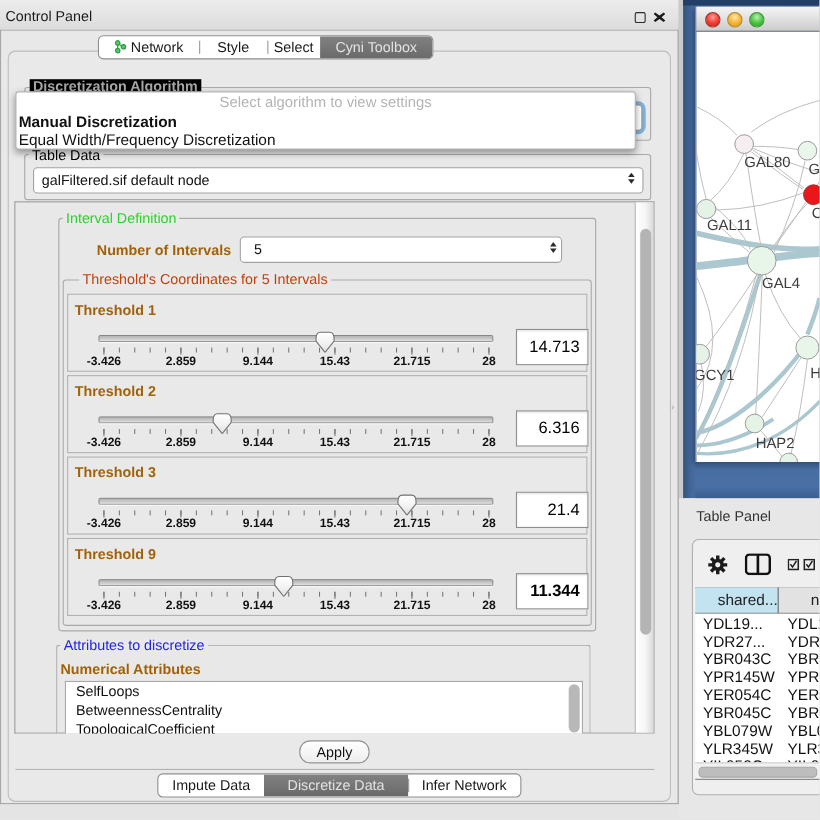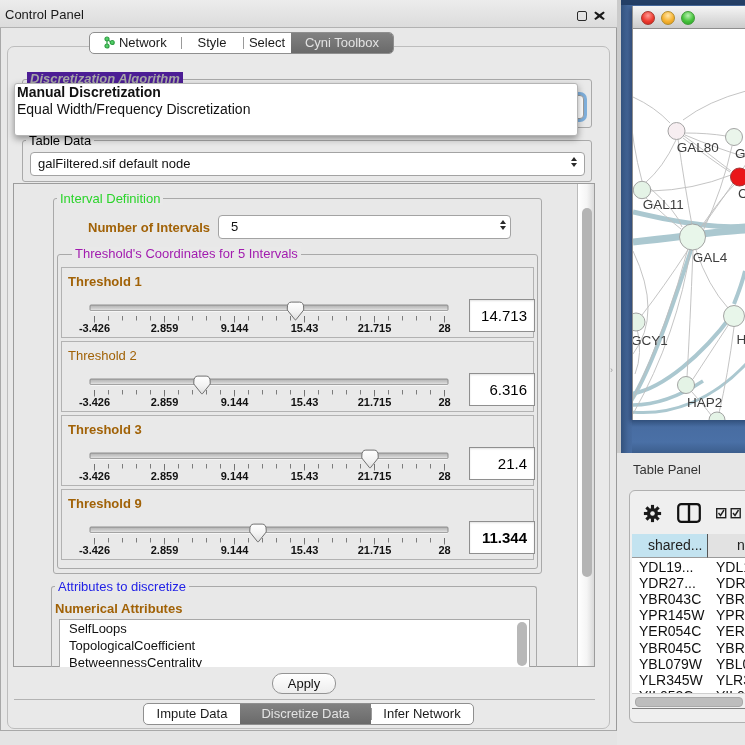--- a/index.html
+++ b/index.html
@@ -140,21 +140,21 @@
     <rect x="0.7" y="0.7" width="9" height="9"></rect>
     <path d="M 2.5,5 L 4.5,7.5 L 8,2"></path>
     <rect x="15.2" y="0.7" width="9" height="9"></rect>
     <path d="M 17,5 L 19,7.5 L 22.5,2"></path>
   </g>
 </svg>
 
 <div class="abs" style="left:632px;top:534px;width:113px;height:172px;background:#fff;border-top:1px solid #666;"></div>
 <div class="abs" style="left:632px;top:534px;width:75px;height:23px;background:#c3e3f0;
   border-right:1.5px solid #555;border-bottom:1px solid #9a9a9a;font-size:14px;color:#222;
-  text-align:left;line-height:23px;text-indent:16px;overflow:hidden;">shared...</div>
+  text-align:right;line-height:23px;text-indent:16px;overflow:hidden;">shared...</div>
 <div class="abs" style="left:708px;top:534px;width:37px;height:23px;background:#e2e2e2;
   border-bottom:1px solid #9a9a9a;font-size:14px;color:#222;line-height:23px;padding-left:29px;">n...</div>
 <div class="abs" style="left:632px;top:558.5px;width:113px;font-size:14px;color:#111;line-height:16.2px;overflow:hidden;height:147px;">
   <div class="row"><span style="padding-left:7px;display:inline-block;width:77px;">YDL19...</span><span>YDL19...</span></div>
   <div class="row"><span style="padding-left:7px;display:inline-block;width:77px;">YDR27...</span><span>YDR27...</span></div>
   <div class="row"><span style="padding-left:7px;display:inline-block;width:77px;">YBR043C</span><span>YBR043C</span></div>
   <div class="row"><span style="padding-left:7px;display:inline-block;width:77px;">YPR145W</span><span>YPR145W</span></div>
   <div class="row"><span style="padding-left:7px;display:inline-block;width:77px;">YER054C</span><span>YER054C</span></div>
   <div class="row"><span style="padding-left:7px;display:inline-block;width:77px;">YBR045C</span><span>YBR045C</span></div>
   <div class="row"><span style="padding-left:7px;display:inline-block;width:77px;">YBL079W</span><span>YBL079W</span></div>
@@ -188,21 +188,21 @@
           <circle cx="3" cy="10" r="2"></circle>
           <circle cx="8.2" cy="6.5" r="2"></circle>
     </g>
       </svg> Network</div>
   <div style="width:62px;">Style</div>
   <div style="width:48px;">Select</div>
   <div class="sel" style="width:102px;">Cyni Toolbox</div>
 </div>
 
 <div class="grp" style="left:22px;top:79px;width:568px;height:47px;"></div>
-<div class="grplab" style="left:27px;top:72px;color:#a6a6a6;font-weight:bold;background:#4c1d95;font-style:italic;">Discretization Algorithm</div>
+<div class="grplab" style="left:27px;top:72px;color:#a6a6a6;font-weight:bold;background:#000000;">Discretization Algorithm</div>
 <div class="abs" style="left:30px;top:95px;width:554px;height:24px;background:#fff;border:1.5px solid #9a9a9a;border-radius:4px;box-shadow:0 0 0 3px rgba(100,160,215,0.8);box-sizing:border-box;"></div>
 <div class="updown" style="left:569px;top:98.5px;">
     <div class="u" style="border-bottom-color:#888;"></div>
     <div class="d" style="border-top-color:#888;"></div>
   </div>
 
 <div class="grp" style="left:22px;top:140px;width:568px;height:40px;"></div>
 <div class="grplab" style="left:26px;top:134px;background:#e9e9e9;">Table Data</div>
 <div class="combo" style="left:30px;top:152px;width:553px;height:22px;line-height:22px;">
   <span style="padding-left:7px;">galFiltered.sif default node</span></div>
@@ -222,21 +222,21 @@
 
 <div class="abs b13" style="left:88px;top:220px;font-weight:bold;">Number of Intervals</div>
 <div class="combo" style="left:218px;top:215px;width:291px;height:22px;line-height:22px;">
   <span style="padding-left:12px;">5</span></div>
 <div class="updown" style="left:499.5px;top:219.5px;">
     <div class="u"></div>
     <div class="d"></div>
   </div>
 
 <div class="grp" style="left:57px;top:254px;width:479px;height:313px;"></div>
-<div class="grplab" style="left:72px;top:247px;color:#a21caf;">Threshold's Coordinates for 5 Intervals</div>
+<div class="grplab" style="left:72px;top:247px;color:#c2410c;">Threshold's Coordinates for 5 Intervals</div>
 
 <div class="tbox" style="left:61px;top:267px;width:471px;height:69px;">
   <div class="b13" style="position:absolute;left:6px;top:6px;font-weight:bold;">Threshold 1</div>
 </div>
 <svg class="abs" style="left:70px;top:295px;" width="392" height="42" viewBox="0 0 392 42">
   <defs>
   <linearGradient id="thg1" x1="0" y1="0" x2="0" y2="1">
     <stop offset="0" stop-color="#ffffff"></stop>
         <stop offset="0.55" stop-color="#f2f2f2"></stop>
         <stop offset="1" stop-color="#dedede"></stop>
@@ -289,21 +289,21 @@
       <text x="164.5" y="36.5" text-anchor="middle">9.144</text>
       <text x="234.5" y="36.5" text-anchor="middle">15.43</text>
       <text x="304.5" y="36.5" text-anchor="middle">21.715</text>
       <text x="374.5" y="36.5" text-anchor="middle">28</text>
     </g>
   <path d="M 217.3,13 Q 217.3,7.1 221.3,7.1 L 229.7,7.1 Q 233.7,7.1 233.7,13 L 233.7,15 L 225.9,24.8 Q 225.5,25.2 225.1,24.8 L 217.3,15 Z" fill="url(#thg1)" stroke="#707070" stroke-width="1"></path>
 </svg>
 <div class="tval" style="left:469px;top:299px;">14.713</div>
 
 <div class="tbox" style="left:61px;top:341px;width:471px;height:69px;">
-  <div class="b13" style="position:absolute;left:6px;top:6px;font-weight:normal;">Threshold 2</div>
+  <div class="b13" style="position:absolute;left:6px;top:6px;font-weight:bold;">Threshold 2</div>
 </div>
 <svg class="abs" style="left:70px;top:369px;" width="392" height="42" viewBox="0 0 392 42">
   <defs>
   <linearGradient id="thg2" x1="0" y1="0" x2="0" y2="1">
     <stop offset="0" stop-color="#ffffff"></stop>
         <stop offset="0.55" stop-color="#f2f2f2"></stop>
         <stop offset="1" stop-color="#dedede"></stop>
   </linearGradient>
   <linearGradient id="trk2" x1="0" y1="0" x2="0" y2="1">
     <stop offset="0" stop-color="#b0b0b0"></stop>
@@ -486,36 +486,37 @@
   <path d="M 179.8,13 Q 179.8,7.1 183.8,7.1 L 192.2,7.1 Q 196.2,7.1 196.2,13 L 196.2,15 L 188.4,24.8 Q 188.0,25.2 187.6,24.8 L 179.8,15 Z" fill="url(#thg4)" stroke="#707070" stroke-width="1"></path>
 </svg>
 <div class="tval" style="left:469px;top:521px;font-weight:bold;">11.344</div>
 
 <div class="abs" style="left:51px;top:586px;width:486px;height:81px;border:1px solid #a9a9a9;border-bottom:none;border-radius:3px 3px 0 0;box-sizing:border-box;"></div>
 <div class="grplab" style="left:55px;top:580px;color:#2222e6;">Attributes to discretize</div>
 <div class="abs b13" style="left:55px;top:601px;font-weight:bold;">Numerical Attributes</div>
 <div class="abs" style="left:59px;top:619px;width:471px;height:48px;background:#fff;
   border:1px solid #a8a8a8;border-bottom:none;font-size:13px;color:#111;line-height:17px;box-sizing:border-box;overflow:hidden;">
   <div style="padding-left:9px;">SelfLoops</div>
+  <div style="padding-left:9px;">BetweennessCentrality</div>
   <div style="padding-left:9px;">TopologicalCoefficient</div>
-  <div style="padding-left:9px;">BetweennessCentrality</div>
 </div>
 <div class="abs" style="left:517px;top:622px;width:9.5px;height:44px;background:#b8b8b8;border-radius:5px;"></div>
 
 <div class="abs" style="left:14px;top:667px;width:581px;height:33px;background:#e9e9e9;border-bottom:1px solid #b3b3b3;box-sizing:border-box;"></div>
 <div class="abs" style="left:272px;top:672.5px;width:62px;height:19px;border:1px solid #949494;
   border-radius:10px;background:linear-gradient(#ffffff,#ededed);font-size:13px;color:#111;
   text-align:center;line-height:19px;">Apply</div>
 
 <div class="seg" style="left:143px;top:702.5px;">
   <div style="width:96px;">Impute Data</div>
   <div class="sel" style="width:131px;">Discretize Data</div>
   <div style="width:102px;">Infer Network</div>
 </div>
 
 <div class="abs" style="left:14px;top:83px;width:564px;height:53px;background:#fff;
   border:1px solid #b5b5b5;border-radius:3px;box-shadow:0 3px 7px rgba(0,0,0,0.38);z-index:30;
   font-size:14px;color:#111;box-sizing:border-box;">
+  <div style="height:18px;line-height:18px;text-align:center;color:#b4b4b4;font-size:13.5px;">Select algorithm to view settings</div>
   <div style="height:17px;line-height:16px;padding-left:2px;font-weight:bold;">Manual Discretization</div>
   <div style="height:16px;line-height:16px;padding-left:2px;">Equal Width/Frequency Discretization</div>
 </div>
 
 <div class="abs" style="left:610px;top:366px;width:5px;height:9px;color:#9a9a9a;font-size:9px;line-height:9px;">›</div>
 
 </body></html>

